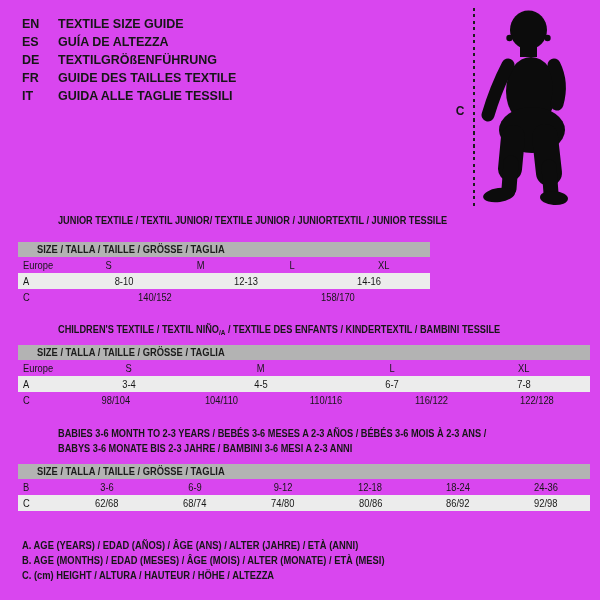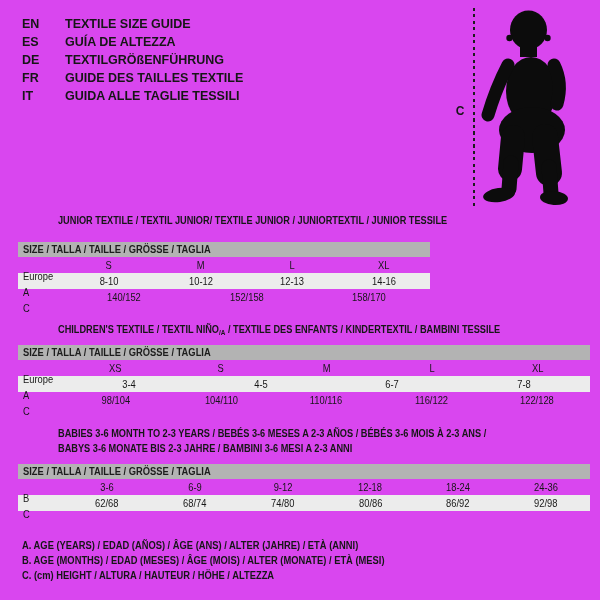--- a/index.html
+++ b/index.html
@@ -11,21 +11,21 @@
 
   
   .cond  { display:inline-block; transform:scaleX(0.80); transform-origin:0 50%; white-space:nowrap; }
   .condm { display:inline-block; transform:scaleX(0.85); transform-origin:0 50%; white-space:nowrap; }
   .condc { display:inline-block; transform:scaleX(0.85); transform-origin:50% 50%; white-space:nowrap; }
 
   
   .langs { position:absolute; left:22px; top:15px; }
   .lang-row { display:flex; height:18px; line-height:18px; font-weight:bold; font-size:12.5px; }
   .lang-code { width:36px; }
-  .lang-title { white-space:nowrap;margin-left:7px; }
+  .lang-title { white-space:nowrap; }
 
   
   .dash-line {
     position:absolute; left:473px; top:8px; width:2px; height:198px;
     background:repeating-linear-gradient(to bottom, #1c1c1c 0 3px, transparent 3px 6.5px);
   }
   .fig-c {
     position:absolute; left:450px; top:104px; width:20px; text-align:center;
     font-size:12px; font-weight:bold;
   }
@@ -34,25 +34,25 @@
   
   .sec-title { position:absolute; left:22px; font-size:11.5px; font-weight:bold; line-height:14px; white-space:nowrap;margin-left:36px; }
   .sub { position:relative; bottom:-2px; font-size:8px; }
 
   
   .size-table { position:absolute; left:18px; font-size:11px; }
   .t1 { width:412px; }
   .t23 { width:572px; }
   .thead {
     height:15px; line-height:15px; background:var(--header-bar, #b3b3b3);
-    font-weight:bold; padding-left:5px; color:#1c1c1c;
+    font-weight:bold; padding-left:19px; color:#1c1c1c;
   }
   .trow { display:flex; height:16px; line-height:16px; }
   .trow.alt { background:var(--row-alt, #ececec); }
-  .tlabel { width:45px; padding-left:5px;margin-top:11px; }
+  .tlabel { width:45px; padding-left:5px; }
   .tcell { flex:1; text-align:center; }
 
   
   .footnote { position:absolute; left:22px; font-size:11px; font-weight:bold; line-height:14px; white-space:nowrap;text-align:right; }
 </style>
 </head>
 <body>
 
 <div id="canvas">
 
@@ -108,42 +108,39 @@
     <div class="trow">
       <span class="tlabel"><span class="condm">Europe</span></span>
       <span class="tcell"><span class="condc">S</span></span>
       <span class="tcell"><span class="condc">M</span></span>
       <span class="tcell"><span class="condc">L</span></span>
       <span class="tcell"><span class="condc">XL</span></span>
     </div>
     <div class="trow alt">
       <span class="tlabel"><span class="condm">A</span></span>
       <span class="tcell"><span class="condc">8-10</span></span>
-      <span class="tcell"><span class="condc">10-12</span></span>
       <span class="tcell"><span class="condc">12-13</span></span>
       <span class="tcell"><span class="condc">14-16</span></span>
     </div>
     <div class="trow">
       <span class="tlabel"><span class="condm">C</span></span>
       <span class="tcell"><span class="condc">140/152</span></span>
-      <span class="tcell"><span class="condc">152/158</span></span>
       <span class="tcell"><span class="condc">158/170</span></span>
     </div>
   </div>
 
   <div class="sec-title" style="top:322px">
     <span class="cond"><span>CHILDREN'S TEXTILE / TEXTIL NIÑO</span><span class="sub">/A</span><span> / TEXTILE DES ENFANTS / KINDERTEXTIL / BAMBINI TESSILE</span></span>
   </div>
   <div class="size-table t23" style="top:345px">
     <div class="thead">
       <span class="condm">SIZE / TALLA / TAILLE / GRÖSSE / TAGLIA</span>
     </div>
     <div class="trow">
       <span class="tlabel"><span class="condm">Europe</span></span>
-      <span class="tcell"><span class="condc">XS</span></span>
       <span class="tcell"><span class="condc">S</span></span>
       <span class="tcell"><span class="condc">M</span></span>
       <span class="tcell"><span class="condc">L</span></span>
       <span class="tcell"><span class="condc">XL</span></span>
     </div>
     <div class="trow alt">
       <span class="tlabel"><span class="condm">A</span></span>
       <span class="tcell"><span class="condc">3-4</span></span>
       <span class="tcell"><span class="condc">4-5</span></span>
       <span class="tcell"><span class="condc">6-7</span></span>

